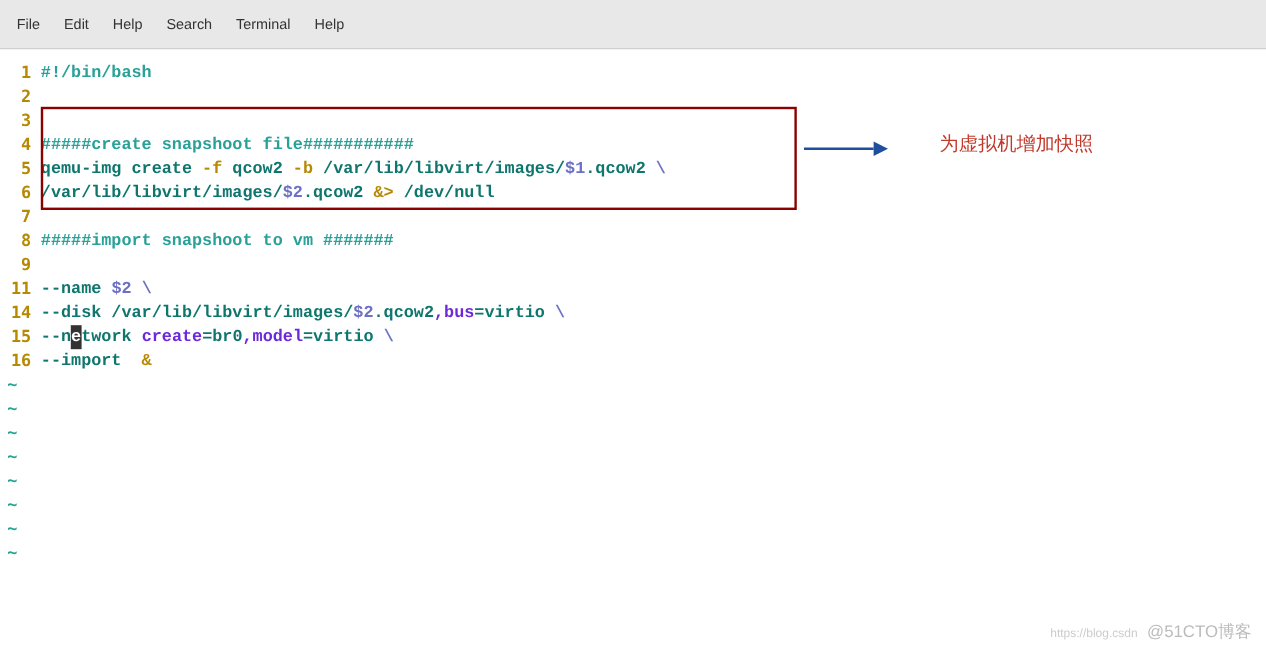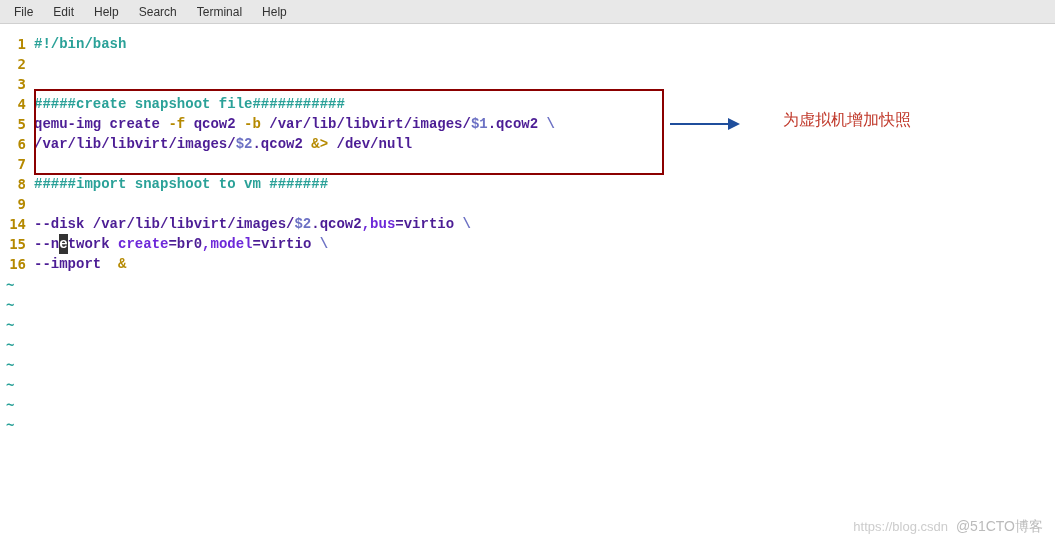--- a/index.html
+++ b/index.html
@@ -7,21 +7,21 @@
       font-family: -apple-system, BlinkMacSystemFont, "Segoe UI", sans-serif;
       background: #ffffff;
       width: 1055px;
       height: 542px;
       overflow: hidden;
       position: relative;
     }
     .menubar {
       display: flex;
       background: #e8e8e8;
-      height: 24px;
+      height: 41px;
       align-items: center;
       padding-left: 4px;
       border-bottom: 1px solid #d0d0d0;
       font-size: 12px;
       color: #333;
     }
     .menu-item {
       padding: 2px 10px;
       cursor: pointer;
     }
@@ -45,21 +45,21 @@
       user-select: none;
       flex-shrink: 0;
     }
     .code { flex: 1; font-family: Liberation Mono, monospace; }
     .c-comment { color: #2aa198; }
     .c-var { color: #6c71c4; }
     .c-num { color: #dc322f; }
     .c-cmd { color: #6d28d9; }
     .c-op { color: #b58900; }
     .c-opt { color: #b58900; }
-    .c-default { color: #4c1d95; margin-top: 36px; }
+    .c-default { color: #0f766e; margin-top: 36px; }
     .cursor-block {
       background: #333;
       color: #fff;
       display: inline-block;
       padding: 0;
     }
     .tilde {
       color: #2aa198;
       padding-left: 6px;
     }
@@ -90,21 +90,21 @@
       margin-left: 26px;
     }
     .watermark {
       position: absolute;
       right: 12px;
       bottom: 6px;
       color: #bbb;
       font-size: 14px;
       font-family: sans-serif;
     }
-    .watermark .small { font-size: 13px; color: #ccc; margin-right: 4px; }
+    .watermark .small { font-size: 10px; color: #ccc; margin-right: 4px; }
   </style>
 </head>
 <body>
 
 <div class="menubar" id="menubar">
     <div class="menu-item">File</div>
     <div class="menu-item">Edit</div>
     <div class="menu-item">Help</div>
     <div class="menu-item">Search</div>
     <div class="menu-item">Terminal</div>
@@ -114,20 +114,21 @@
 <div class="editor" id="editor">
     <div class="line"><span class="lineno">1</span><span class="code"><span class="c-comment">#!/bin/bash</span></span></div>
     <div class="line"><span class="lineno">2</span><span class="code"></span></div>
     <div class="line"><span class="lineno">3</span><span class="code"></span></div>
     <div class="line"><span class="lineno">4</span><span class="code"><span class="c-comment">#####create snapshoot file###########</span></span></div>
     <div class="line"><span class="lineno">5</span><span class="code"><span class="c-default">qemu-img create </span><span class="c-opt">-f</span><span class="c-default"> qcow2 </span><span class="c-opt">-b</span><span class="c-default"> /var/lib/libvirt/images/</span><span class="c-var">$1</span><span class="c-default">.qcow2 </span><span class="c-var">\</span></span></div>
     <div class="line"><span class="lineno">6</span><span class="code"><span class="c-default">/var/lib/libvirt/images/</span><span class="c-var">$2</span><span class="c-default">.qcow2 </span><span class="c-op">&amp;&gt;</span><span class="c-default"> /dev/null</span></span></div>
     <div class="line"><span class="lineno">7</span><span class="code"></span></div>
     <div class="line"><span class="lineno">8</span><span class="code"><span class="c-comment">#####import snapshoot to vm #######</span></span></div>
     <div class="line"><span class="lineno">9</span><span class="code"></span></div>
+    <div class="line"><span class="lineno">11</span><span class="code"><span class="c-default">--name </span><span class="c-var">$2</span><span class="c-default"> </span><span class="c-var">\</span></span></div>
     <div class="line"><span class="lineno">14</span><span class="code"><span class="c-default">--disk /var/lib/libvirt/images/</span><span class="c-var">$2</span><span class="c-default">.qcow2</span><span class="c-cmd">,bus</span><span class="c-default">=virtio </span><span class="c-var">\</span></span></div>
     <div class="line"><span class="lineno">15</span><span class="code"><span class="c-default">--n</span><span class="cursor-block">e</span><span class="c-default">twork </span><span class="c-cmd">create</span><span class="c-default">=br0</span><span class="c-cmd">,model</span><span class="c-default">=virtio </span><span class="c-var">\</span></span></div>
     <div class="line"><span class="lineno">16</span><span class="code"><span class="c-default">--import  </span><span class="c-op">&amp;</span></span></div>
     <div class="line"><span class="tilde">~</span></div>
     <div class="line"><span class="tilde">~</span></div>
     <div class="line"><span class="tilde">~</span></div>
     <div class="line"><span class="tilde">~</span></div>
     <div class="line"><span class="tilde">~</span></div>
     <div class="line"><span class="tilde">~</span></div>
     <div class="line"><span class="tilde">~</span></div>

